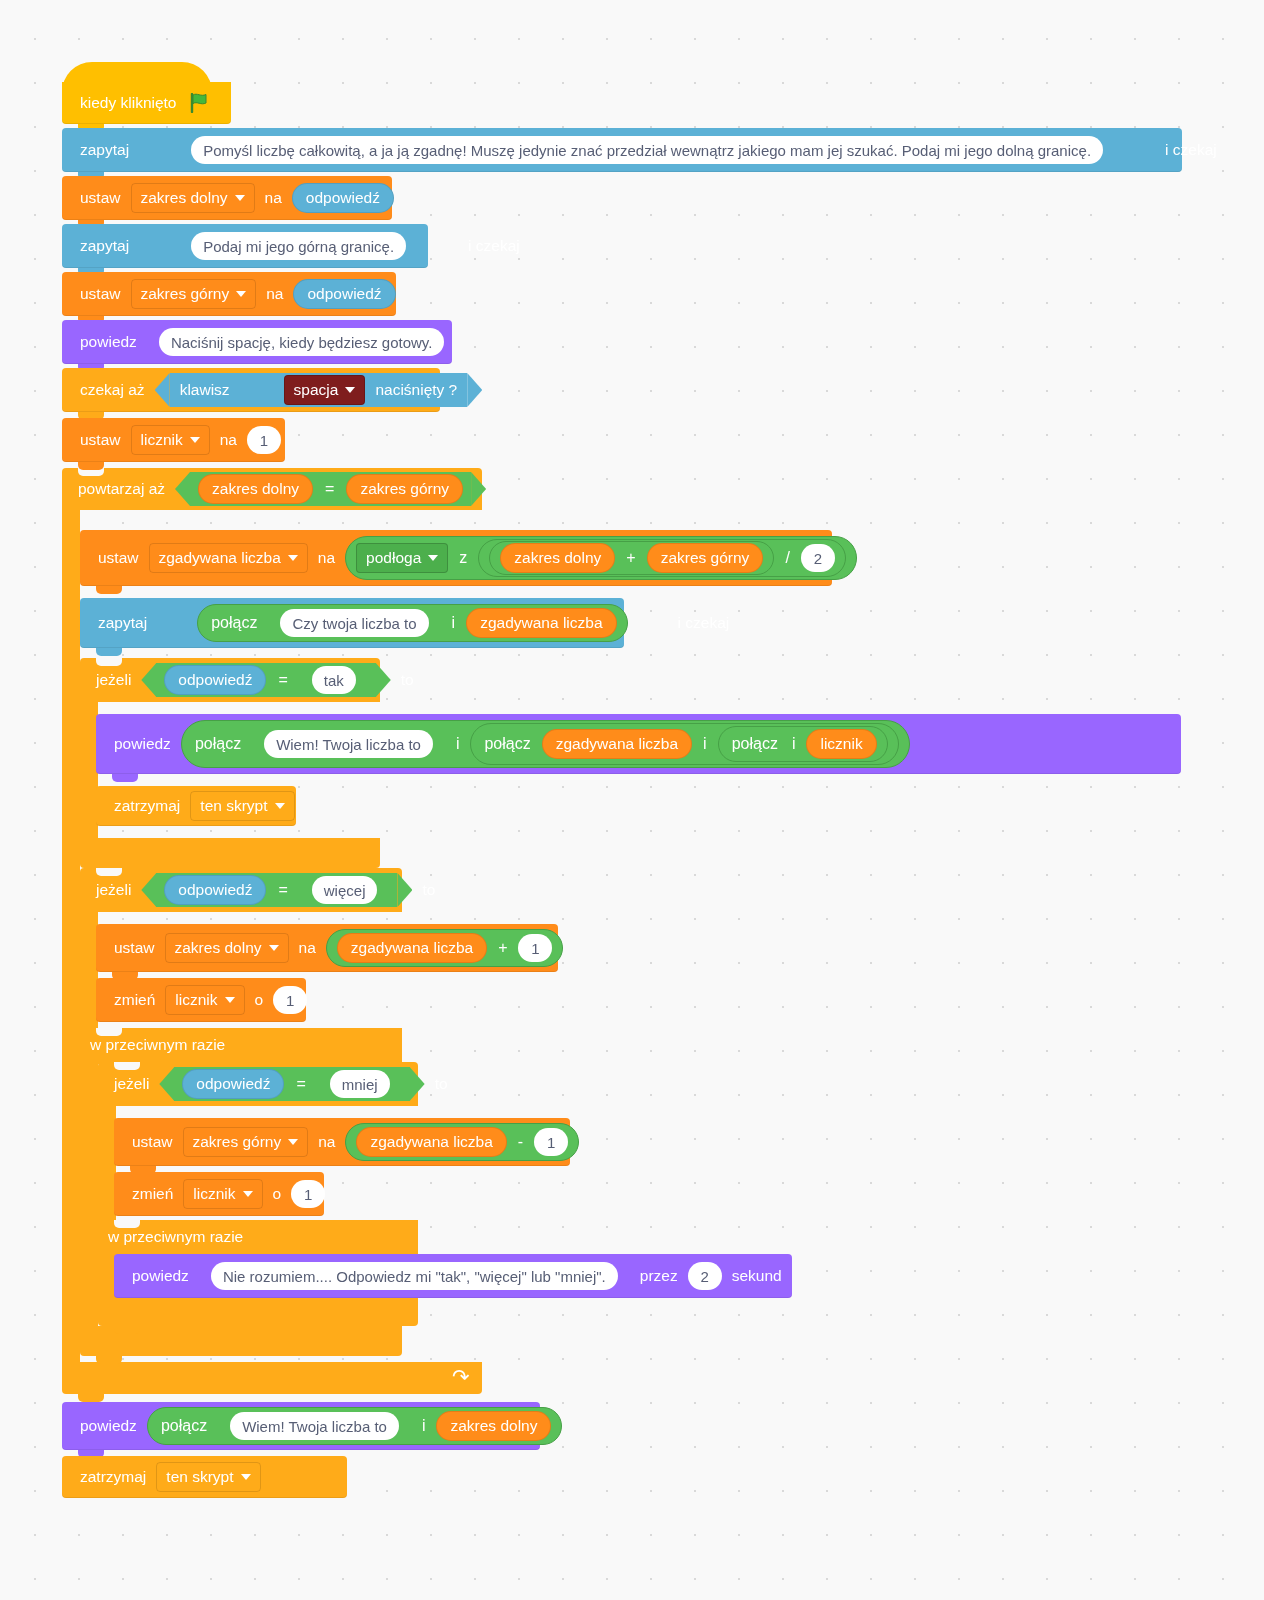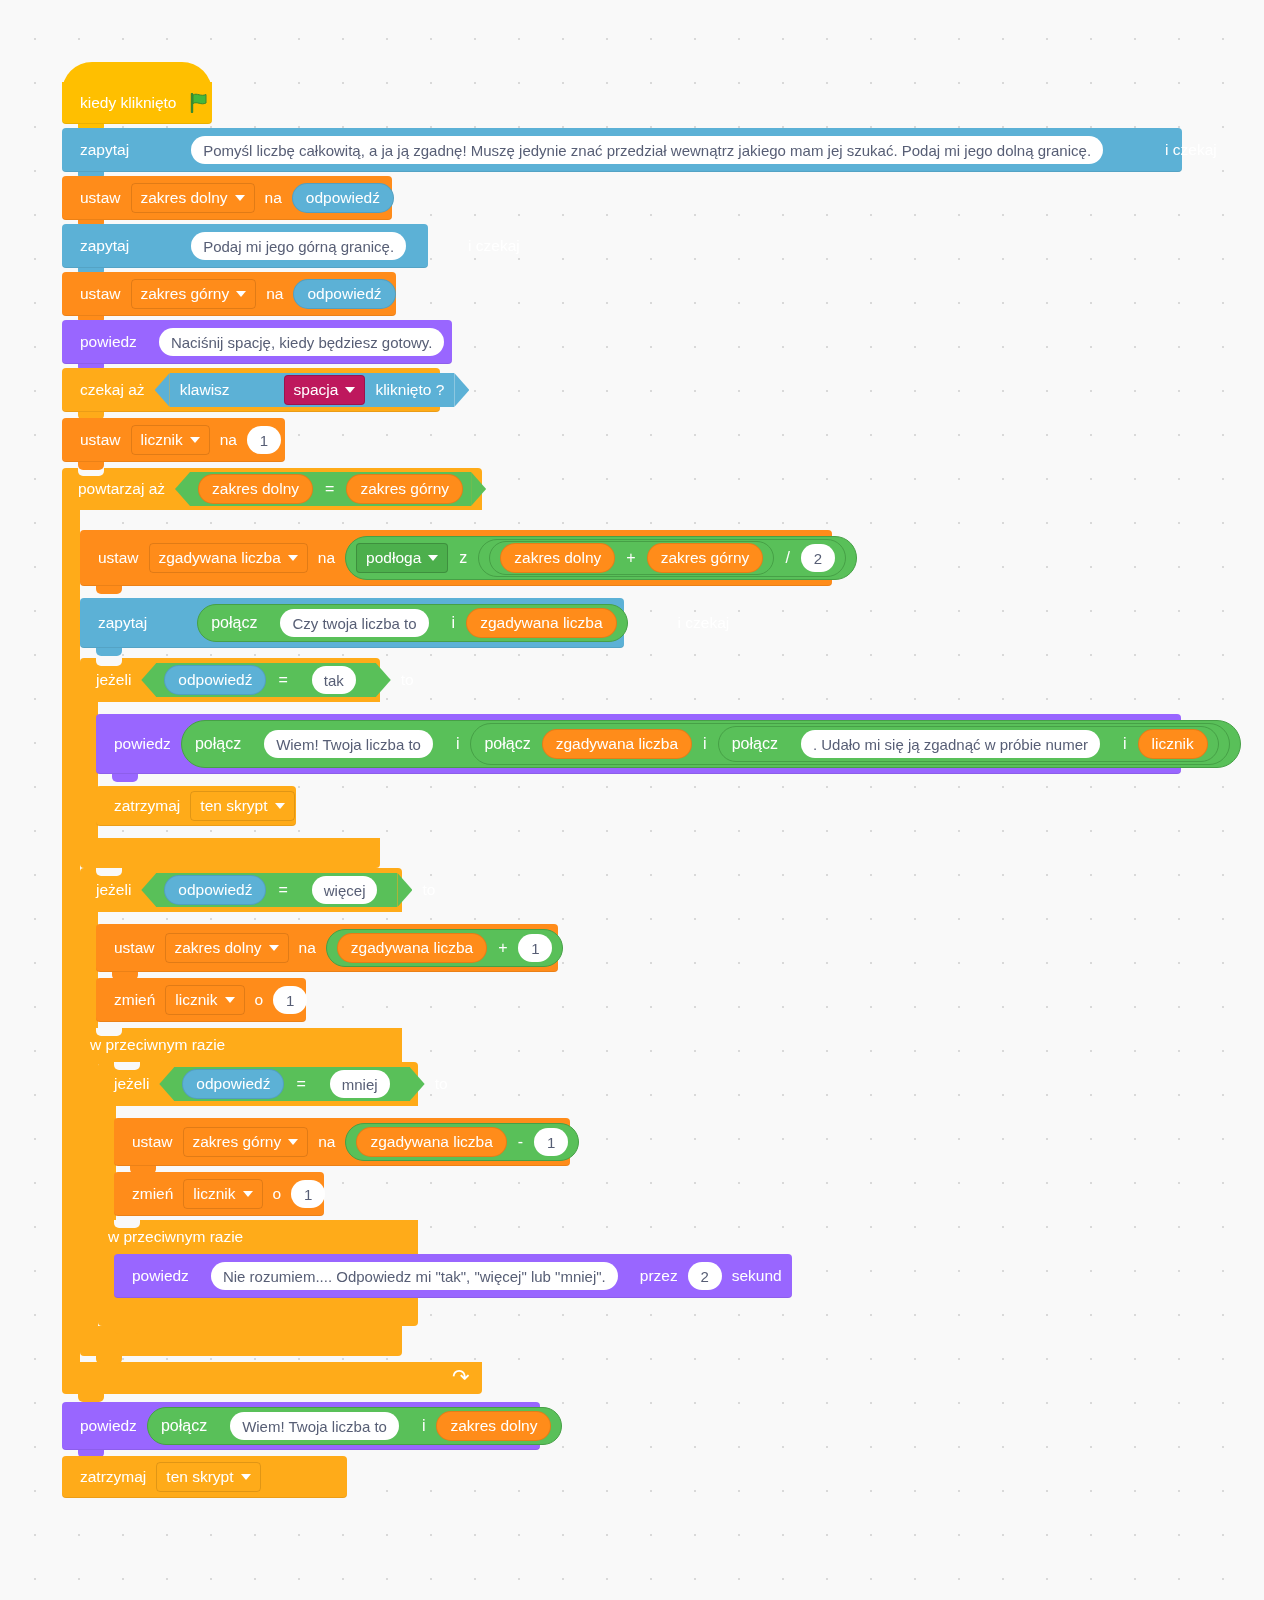--- a/index.html
+++ b/index.html
@@ -206,21 +206,21 @@
   <div class="c-arm abs" style="left:98px; top:1104px; width:18px; height:118px;"></div>
   <div class="c-arm abs" style="left:98px; top:1220px; width:320px; height:36px; border-radius:0;"></div>
   <div class="c-arm abs" style="left:98px; top:1254px; width:18px; height:68px;"></div>
   <div class="c-bot abs" style="left:98px; top:1296px; width:320px; height:30px;"></div>
   <div class="dent abs" style="left:114px; top:1062px;"></div>
   <div class="dent abs" style="left:114px; top:1220px;"></div>
   <div class="bump abs" style="left:114px; top:1326px;"></div>
   <div class="abs" style="left:108px; top:1228px; color:#fff; font-size:15.5px;">w przeciwnym razie</div>
 
   <div class="hatcurve abs" style="left:62px; top:62px; width:150px; height:30px;"></div>
-  <div class="blk c-events abs" style="left:62px; top:82px; width:150px; height:42px; border-radius:0 0 4px 4px;">
+  <div class="blk c-events abs" style="left:62px; top:82px; width:169px; height:42px; border-radius:0 0 4px 4px;">
     <span class="lbl">kiedy kliknięto</span>
     <span class="flag">
       <svg width="22" height="20" viewBox="0 0 22 20">
         <path d="M3 1 L3 19" stroke="#3a8a2e" stroke-width="2.4" fill="none" stroke-linecap="round"></path>
         <path d="M4 2 C8 -0.5, 12 4, 17 1.5 L17 10 C12 12.5, 8 8, 4 10.5 Z" fill="#45b83a" stroke="#3a8a2e" stroke-width="1"></path>
       </svg>
     </span>
   </div>
   <div class="bump abs" style="left:78px; top:124px; background:#ffbf00;"></div>
 
@@ -265,25 +265,25 @@
     <span class="txtin">Naciśnij spację, kiedy będziesz gotowy.</span>
   </div>
   <div class="bump abs" style="left:78px; top:364px; background:#9966ff;"></div>
 
   <div class="blk c-control abs" style="left:62px; top:368px; width:378px; height:44px;">
     <span class="lbl">czekaj aż</span>
     <span class="hexwrap blue">
       <span class="hexL"></span>
       <span class="hexbody">
         <span style="padding:0 6px; color:#fff; font-size:15.5px;">klawisz</span>
-        <span class="drop" style="border-color:rgba(0,0,0,.18); background:#be185d;margin-left:48px;">
+        <span class="drop" style="border-color:rgba(0,0,0,.18); background:#7f1d1d;margin-left:48px;">
           <span>spacja</span>
           <span class="arr"></span>
         </span>
-        <span style="padding:0 6px; color:#fff; font-size:15.5px;">kliknięto ?</span>
+        <span style="padding:0 6px; color:#fff; font-size:15.5px;">naciśnięty ?</span>
       </span>
       <span class="hexR"></span>
     </span>
   </div>
   <div class="bump abs" style="left:78px; top:412px;"></div>
 
   <div class="blk c-data abs" style="left:62px; top:418px; width:223px; height:44px;">
     <span class="lbl">ustaw</span>
     <span class="drop">
       <span>licznik</span>
@@ -367,21 +367,20 @@
     <span class="oval-op" style="height:48px; border-radius:26px;">
       <span class="opsym">połącz</span>
       <span class="txtin">Wiem! Twoja liczba to</span>
       <span class="opsym">i</span>
       <span class="oval-op" style="height:42px; border-radius:22px;">
         <span class="opsym">połącz</span>
         <span class="reporter">zgadywana liczba</span>
         <span class="opsym">i</span>
         <span class="oval-op" style="height:36px; border-radius:19px;">
           <span class="opsym">połącz</span>
-          <span class="txtin">. Udało mi się ją zgadnąć w próbie numer</span>
           <span class="opsym">i</span>
           <span class="reporter">licznik</span>
         </span>
       </span>
     </span>
   </div>
   <div class="bump abs" style="left:112px; top:774px; background:#9966ff;"></div>
 
   <div class="blk c-control abs" style="left:96px; top:786px; width:200px; height:40px; border-radius:4px 4px 4px 4px;">
     <span class="lbl">zatrzymaj</span>

